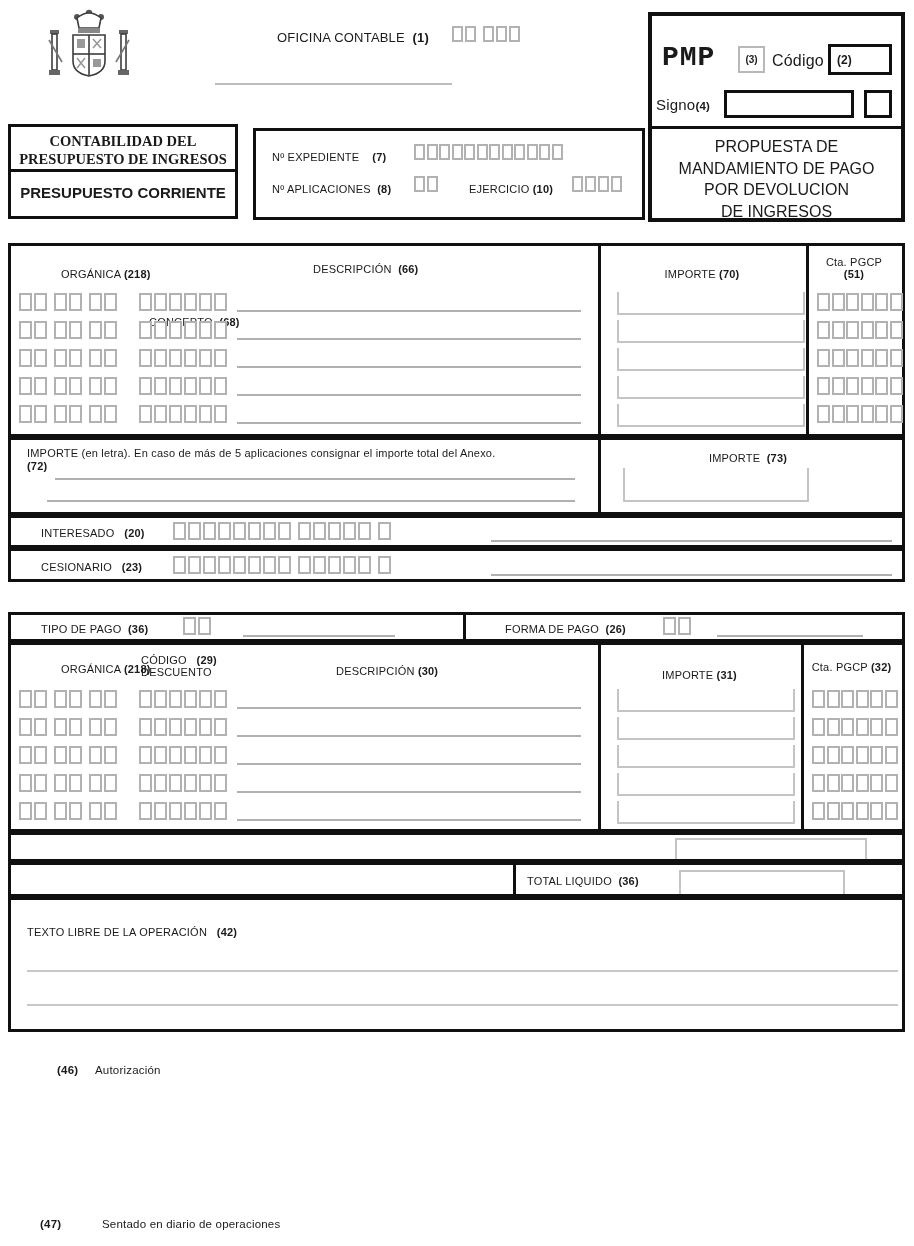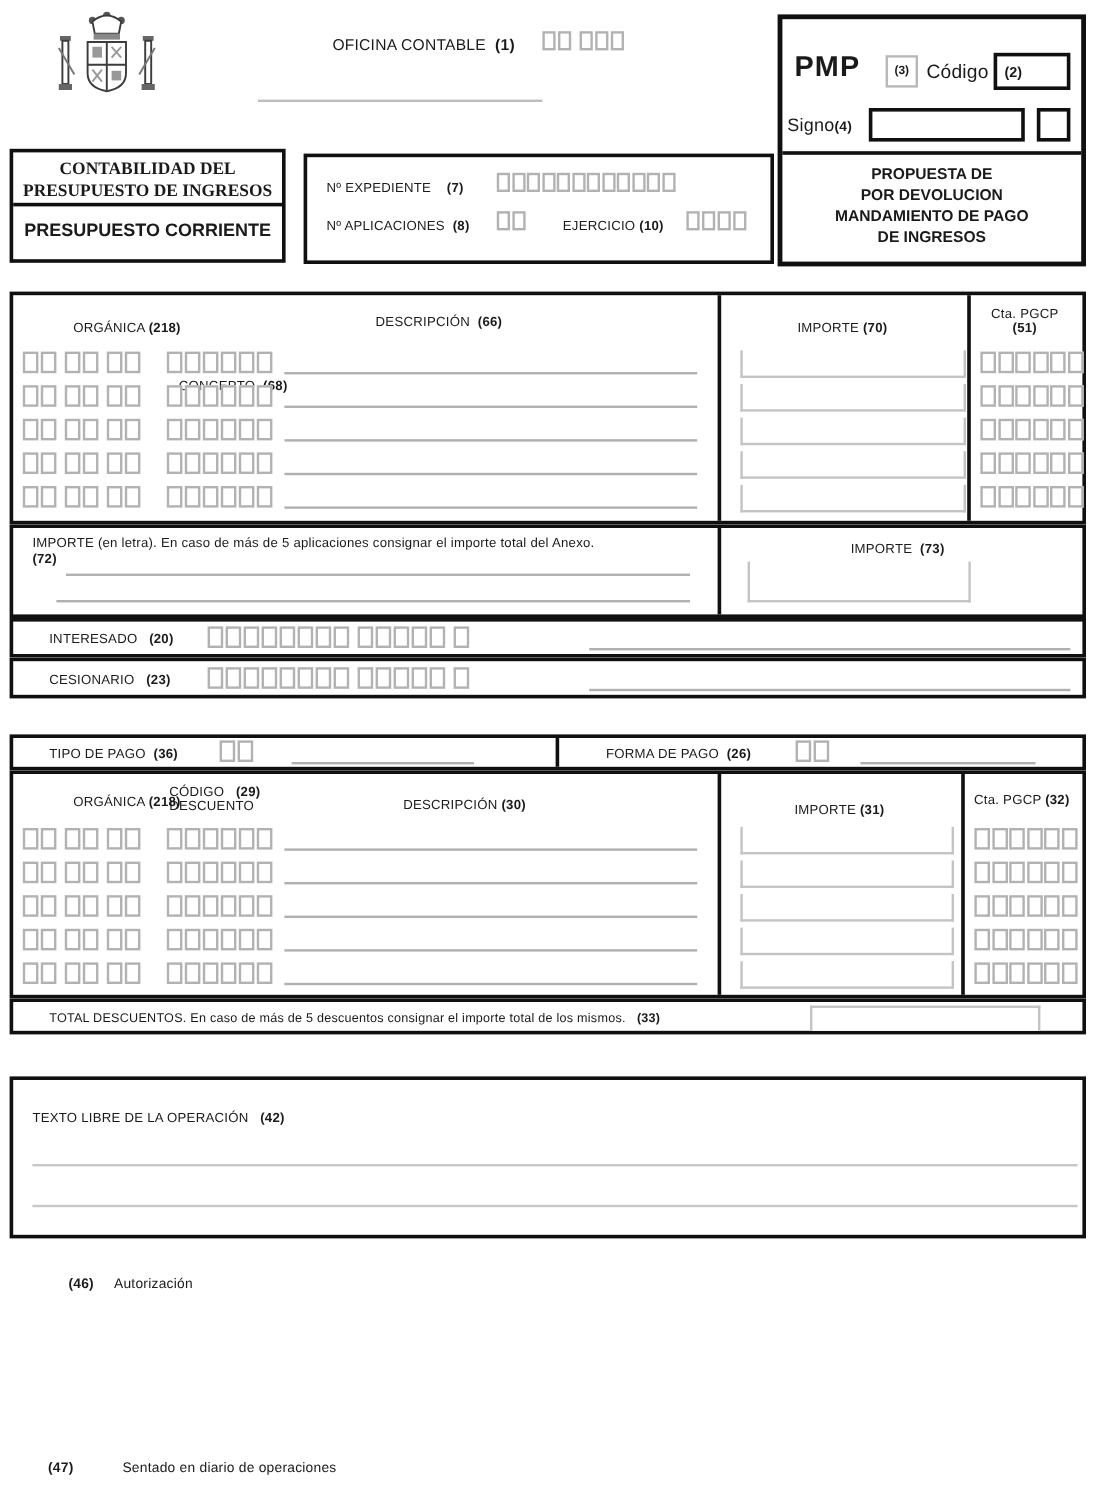--- a/index.html
+++ b/index.html
@@ -35,25 +35,25 @@
   
   .tbr{position:absolute;border:2px solid var(--gb);border-bottom:none;background:#fff;}
   
   .wline{position:absolute;border-bottom:2px solid var(--gl);}
 
   .row{position:relative;height:28px;}
   .rows{position:absolute;left:8px;right:0;}
 
   
   .serifbold{font-family:"Liberation Serif", serif;font-weight:bold;}
-  .pmp-big{font-size:24px;font-weight:bold;letter-spacing:1px;line-height:1;}
+  .pmp-big{font-size:28px;font-weight:bold;letter-spacing:1px;line-height:1;font-family:Liberation Mono, monospace;}
   .blackbox{position:absolute;border:3px solid var(--bk);background:#fff;}
   .graybox{position:absolute;border:2px solid #b8b8b8;background:#fff;font-size:10px;font-weight:bold;
            display:flex;align-items:center;justify-content:center;}
-  .title-lines{position:absolute;left:0;right:0;text-align:center;font-weight:bold;font-size:13px;line-height:1.35;}
+  .title-lines{position:absolute;left:0;right:0;text-align:center;font-weight:normal;font-size:16px;line-height:1.35;}
   .ctr{text-align:center;}
 </style>
 </head>
 <body>
 
 <div class="page">
 
   <div class="abs" style="left:35px;top:4px;width:108px;height:82px;">
     <svg width="108" height="82" viewBox="0 0 108 82">
       <g stroke="#3c3c3c" fill="none" stroke-width="1.6">
@@ -159,22 +159,22 @@
     <span class="lbl" style="left:120px;top:36px;font-size:16px;">Código</span>
     <div class="blackbox" style="left:176px;top:28px;width:64px;height:31px;font-size:12px;font-weight:bold;line-height:26px;padding-left:6px;"><span>(2)</span></div>
     <span class="lbl" style="left:4px;top:80px;font-size:15px;">
       <span>Signo</span><b class="num" style="font-size:11.5px;">(4)</b>
     </span>
     <div class="blackbox" style="left:72px;top:74px;width:130px;height:28px;"></div>
     <div class="blackbox" style="left:212px;top:74px;width:28px;height:28px;"></div>
     <div class="abs" style="left:0;right:0;top:110px;height:3px;background:var(--bk);"></div>
     <div class="title-lines" style="top:120px;">
       <div>PROPUESTA DE</div>
+      <div>MANDAMIENTO DE PAGO</div>
       <div>POR DEVOLUCION</div>
-      <div>MANDAMIENTO DE PAGO</div>
       <div>DE INGRESOS</div>
     </div>
   </div>
 
   <div class="abs" style="left:8px;top:243px;width:897px;height:789px;">
 
     <div class="sec" style="top:0;height:194px;">
       <div class="vline" style="left:587px;"></div>
       <div class="vline" style="left:795px;"></div>
       <span class="lbl" style="left:50px;top:22px;">
@@ -675,25 +675,29 @@
                 <span class="bx"></span>
                 <span class="bx"></span>
                 <span class="bx"></span>
               </span>
             </span>
         </div>
         </div>
     </div>
 
     <div class="sec" style="top:589px;height:30px;">
-      <span class="lbl" style="left:30px;top:8px;font-size:10.5px;">
-        <span>TOTAL DESCUENTOS. En caso de más de 5 descuentos consignar el importe total de los mismos.</span>&nbsp;&nbsp;&nbsp;<b class="num">(33)</b></span>
       <div class="tbr" style="left:664px;width:192px;top:3px;height:21px;"></div>
     </div>
 
+    <div class="sec" style="top:619px;height:35px;">
+      <div class="vline" style="left:502px;"></div>
+      <span class="lbl" style="left:516px;top:10px;">
+        <span>TOTAL LIQUIDO</span>&nbsp;&nbsp;<b class="num">(36)</b></span>
+      <div class="tbr" style="left:668px;width:166px;top:5px;height:24px;"></div>
+    </div>
 
     <div class="sec" style="top:654px;height:135px;">
       <span class="lbl" style="left:16px;top:26px;">
         <span>TEXTO LIBRE DE LA OPERACIÓN</span>&nbsp;&nbsp;&nbsp;<b class="num">(42)</b></span>
       <div class="wline" style="left:16px;right:4px;top:70px;border-color:#c8c8c8;"></div>
       <div class="wline" style="left:16px;right:4px;top:104px;border-color:#c8c8c8;"></div>
     </div>
   </div>
 
   <span class="lbl" style="left:57px;top:1064px;font-size:11.5px;">

